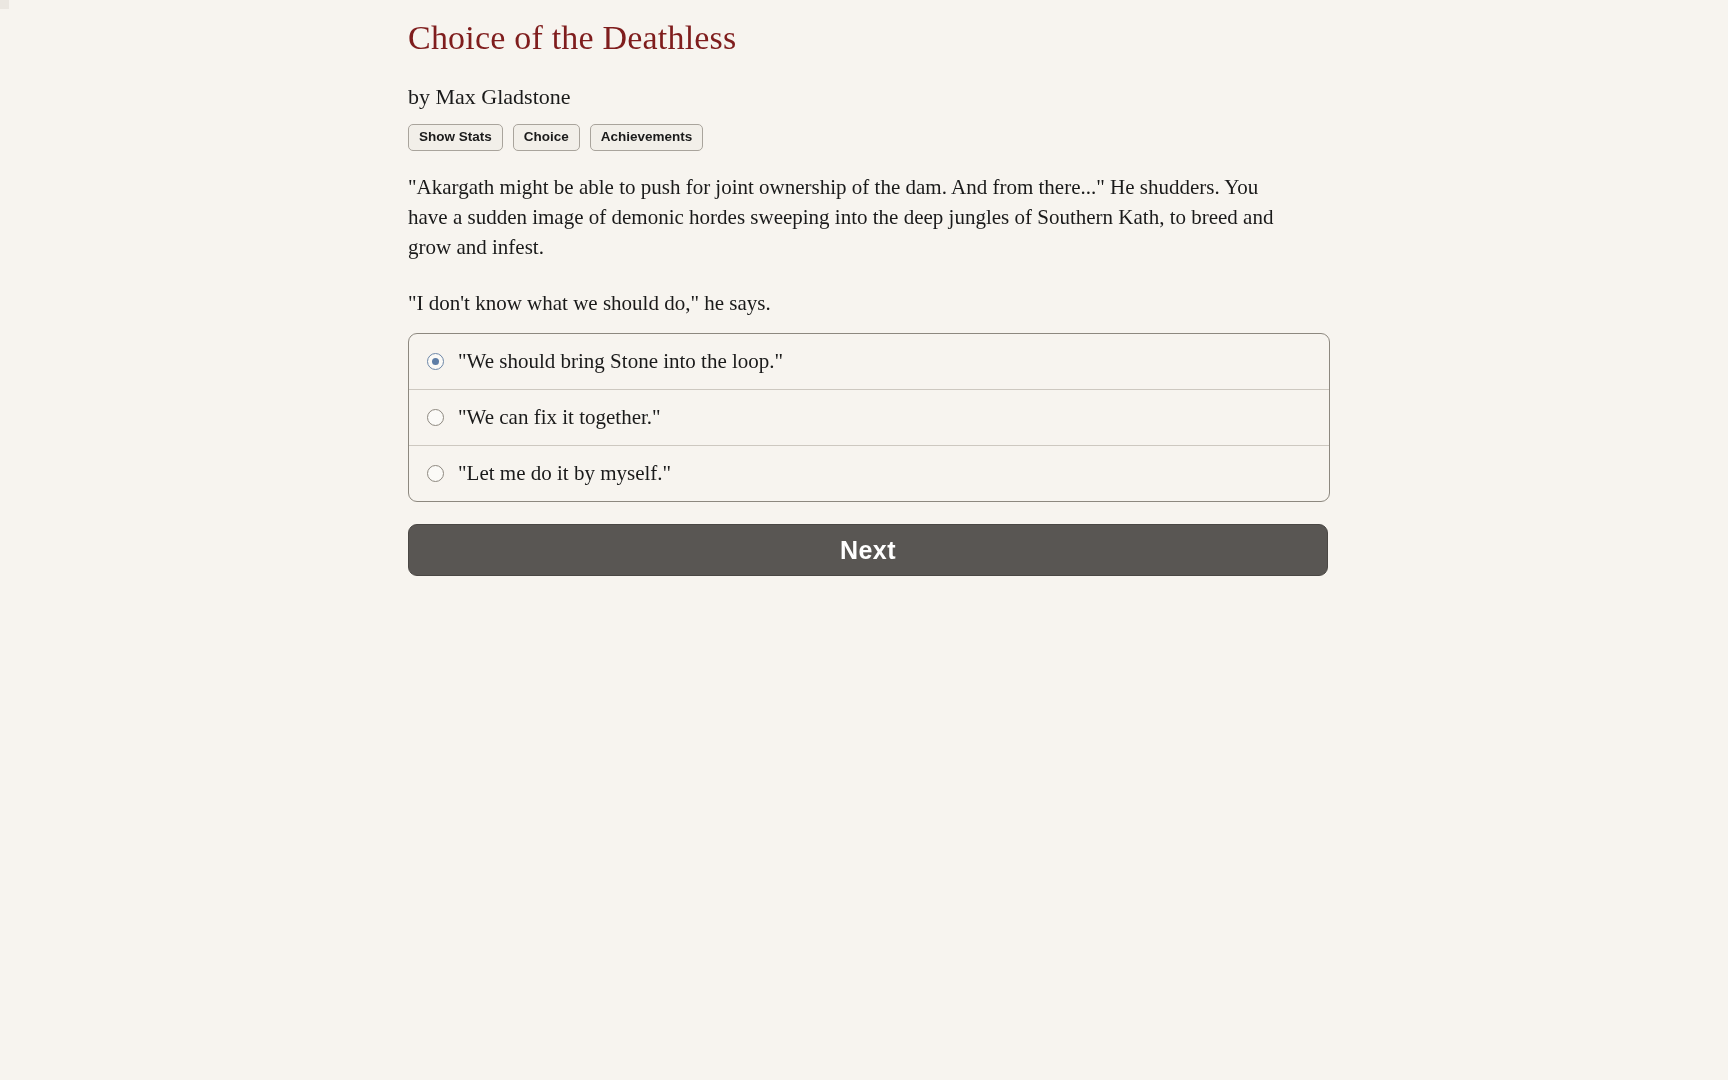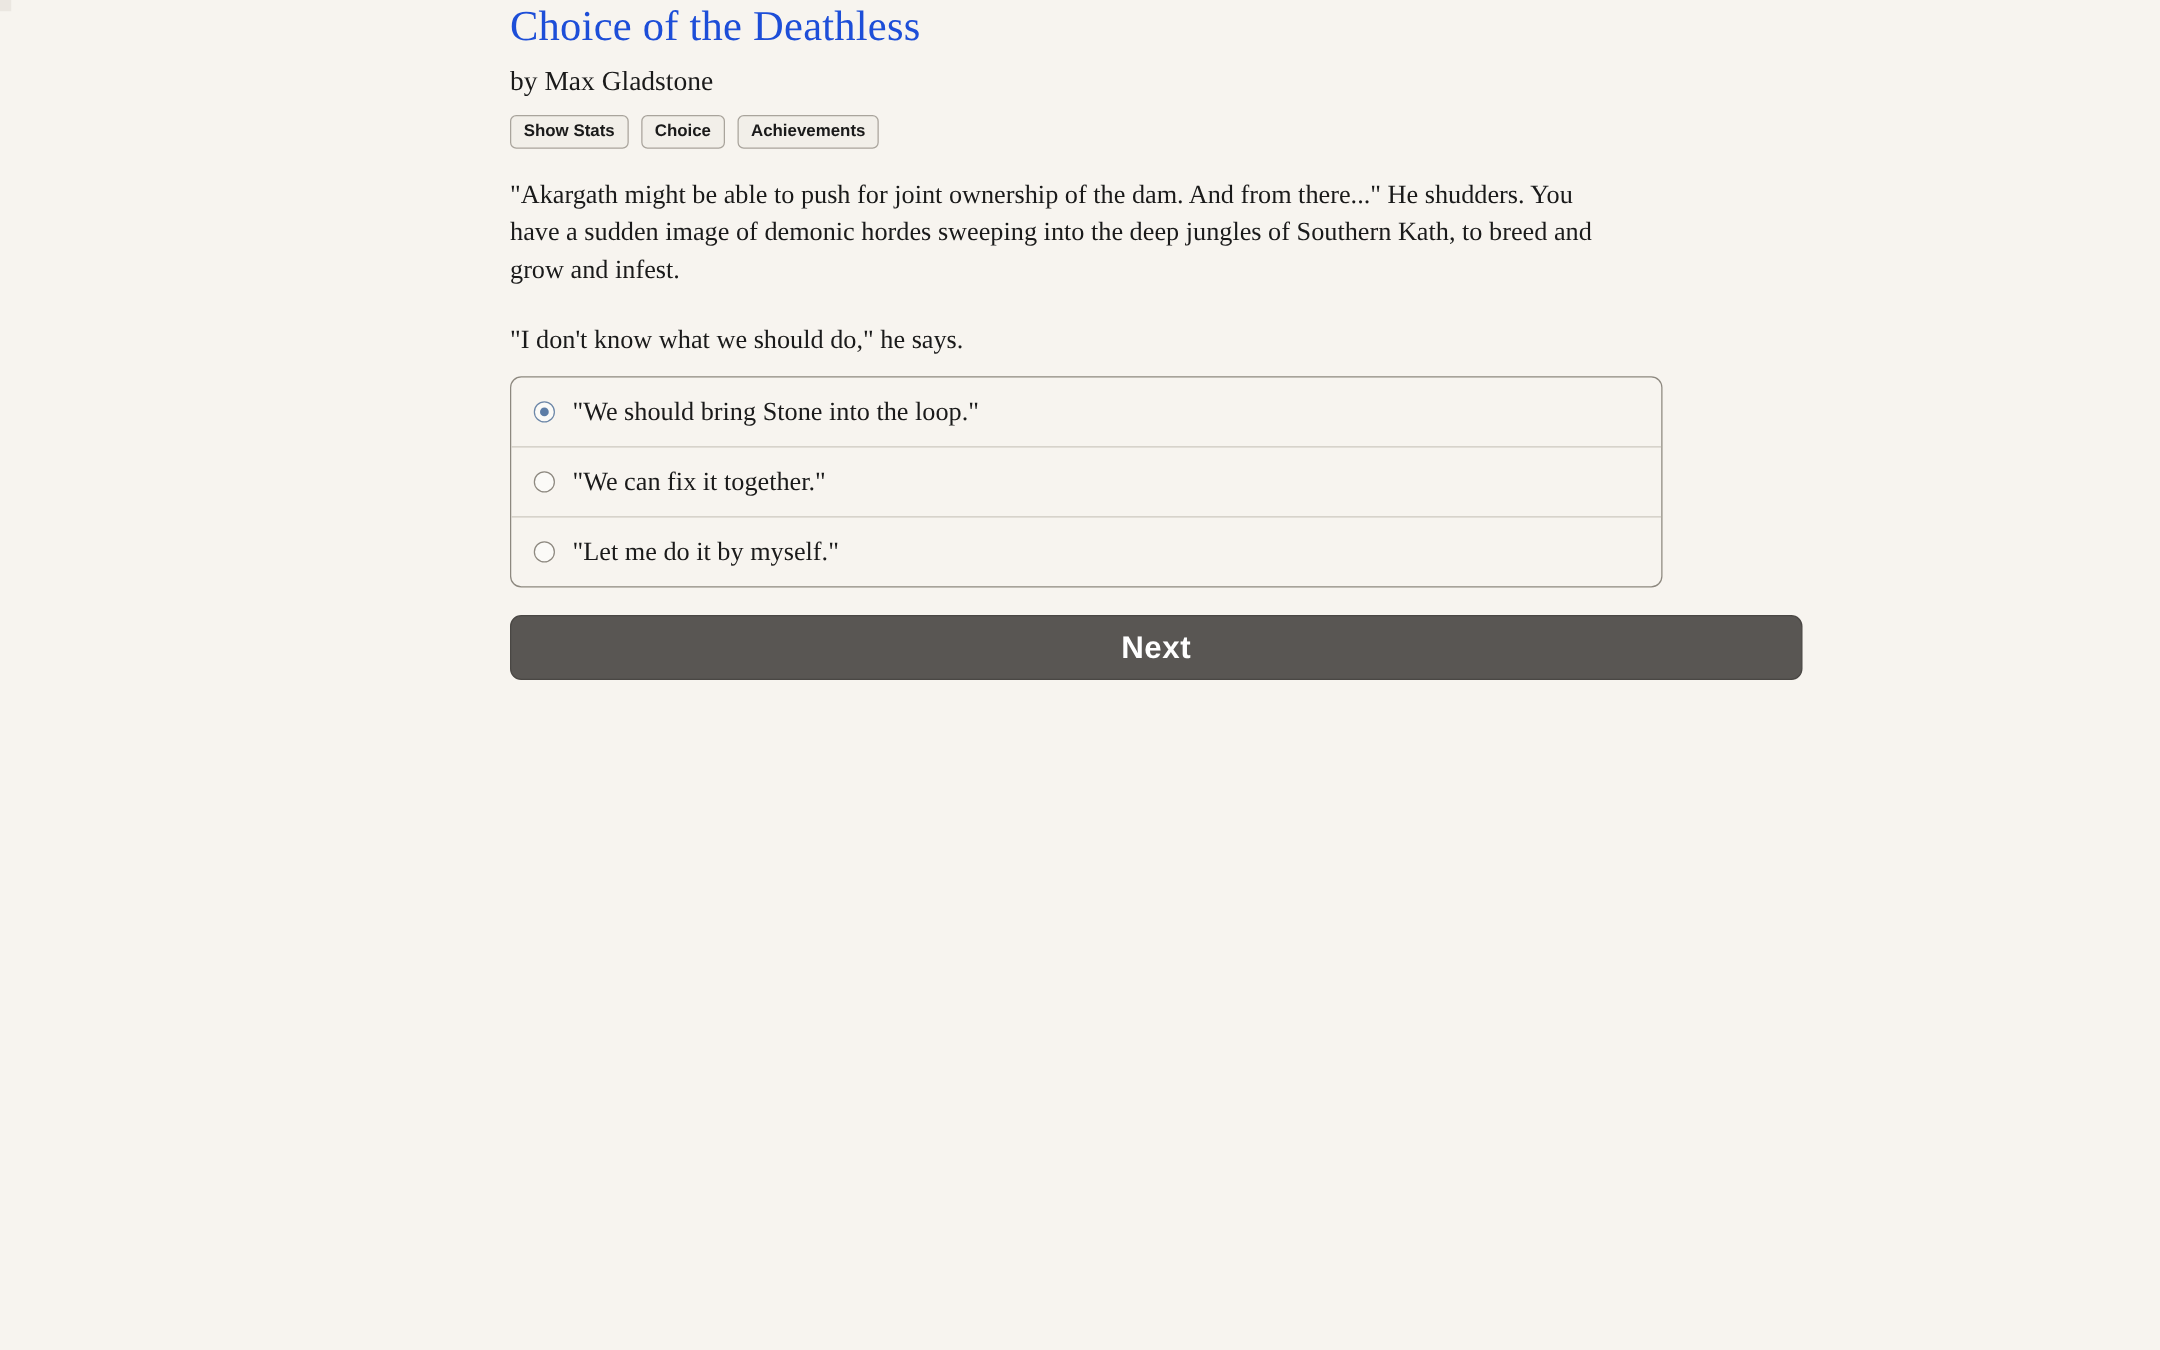--- a/index.html
+++ b/index.html
@@ -24,27 +24,27 @@
     position: absolute;
     left: 408px;
     top: 0;
     width: 925px;
   }
   .title {
     font-size: 34px;
     font-weight: normal;
     letter-spacing: 0.2px;
     margin: 0;
-    padding-top: 0;
+    padding-top: 16px;
     line-height: 1.3;
-    color: #1d4ed8;
+    color: #7f1d1d;
   }
   .byline {
     font-size: 22px;
-    margin: 8px 0 0 0;
+    margin: 24px 0 0 0;
     color: #1a1a1a;
   }
   .button-row {
     margin-top: 14px;
     display: flex;
     gap: 10px;
   }
   .chip {
     font-family: "Liberation Sans", sans-serif;
     font-size: 13.5px;
@@ -104,21 +104,21 @@
     left: 4px;
     top: 4px;
     width: 7px;
     height: 7px;
     border-radius: 50%;
     background: #5d7da6;
   }
   .choice-label { line-height: 1.2; }
   .next-button {
     margin-top: 22px;
-    width: 1034px;
+    width: 920px;
     height: 52px;
     background: #595653;
     border: 1px solid #4a4744;
     border-radius: 9px;
     color: #ffffff;
     font-family: "Liberation Sans", sans-serif;
     font-weight: bold;
     font-size: 25px;
     letter-spacing: 0.5px;
     cursor: pointer;

